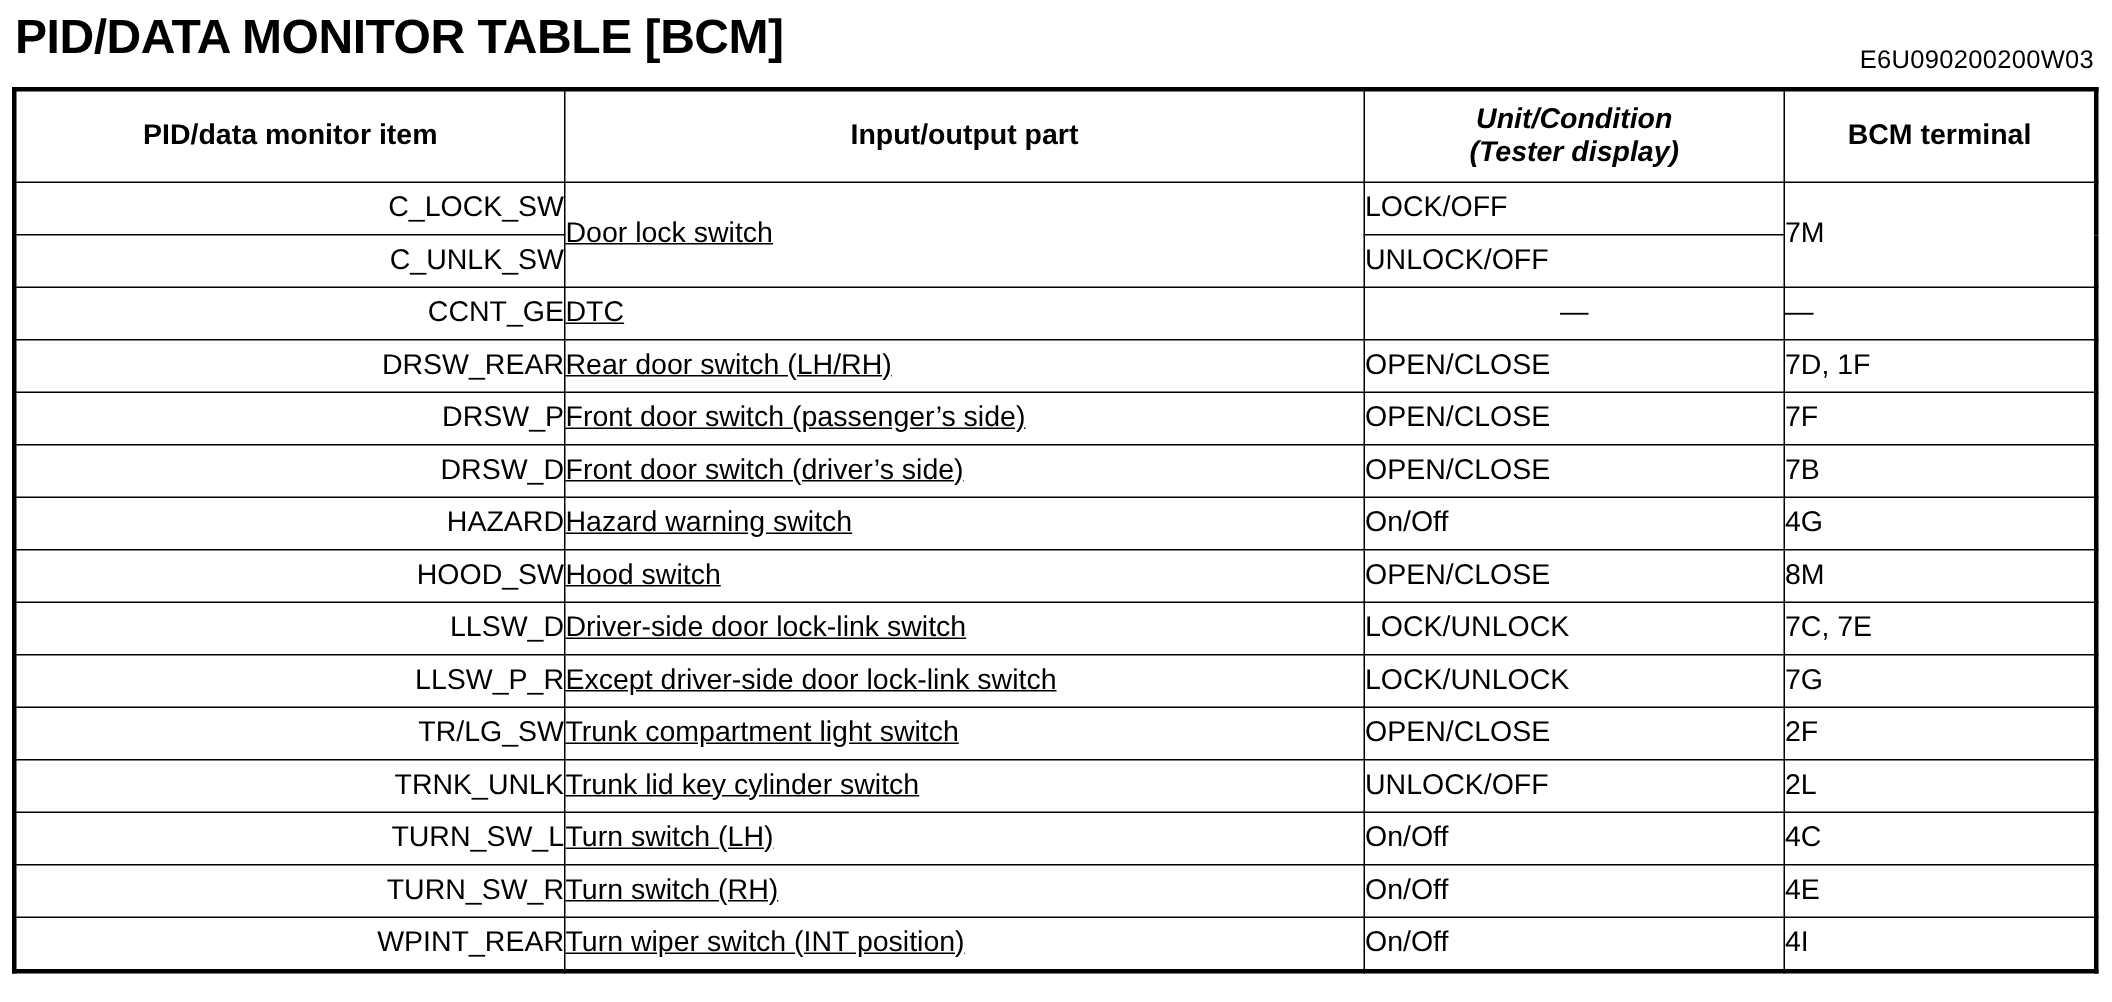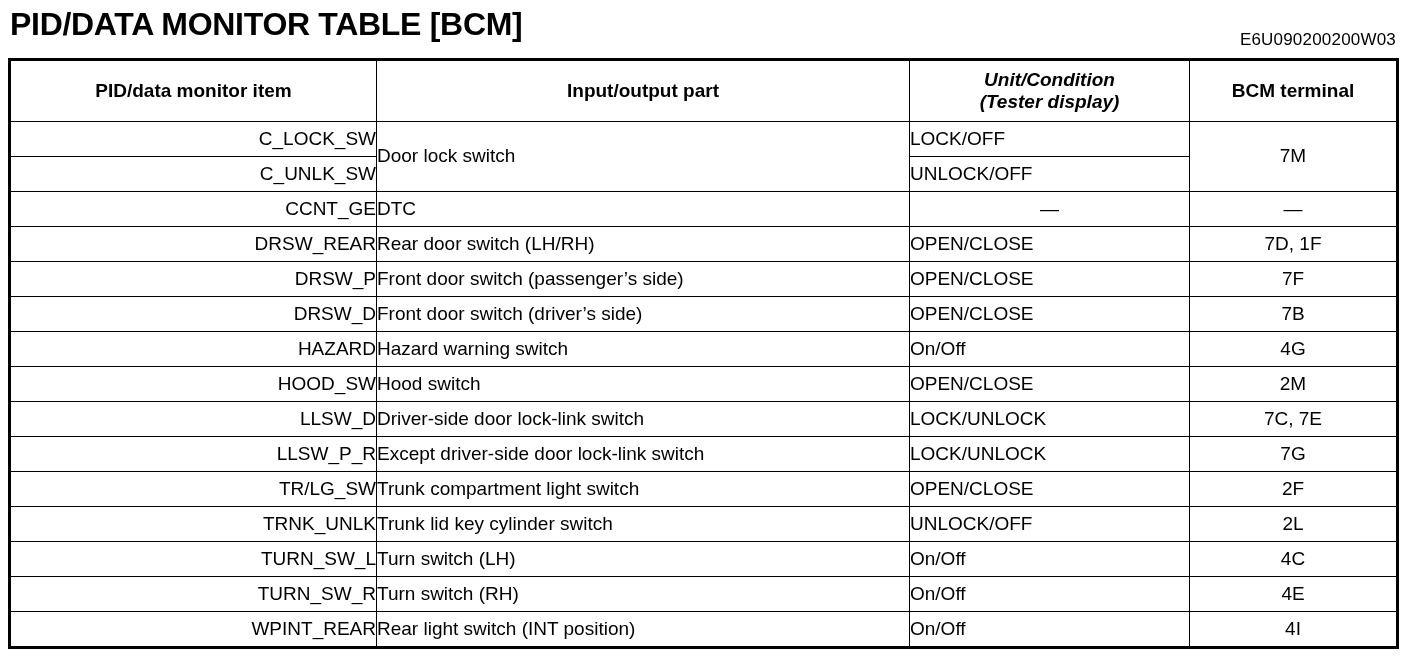--- a/index.html
+++ b/index.html
@@ -95,30 +95,30 @@
   td.col-item {
     text-align: right;
     padding-left: 8px;
     border-right: 3px solid #000;
   }
 
   td.col-part {
     text-align: left;
     padding-left: 8px;
     border-right: 3px solid #000;
+    text-decoration: underline;
   }
 
   td.col-unit {
     text-align: left;
     padding-left: 8px;
     border-right: 3px solid #000;
   }
 
   td.col-term {
-    text-align: center;
   }
 
   td.dash {
     text-align: center;
     padding-left: 0;
   }
 </style>
 </head>
 <body>
 
@@ -185,21 +185,21 @@
           <tr>
             <td class="col-item">HAZARD</td>
             <td class="col-part">Hazard warning switch</td>
             <td class="col-unit">On/Off</td>
             <td class="col-term">4G</td>
           </tr>
           <tr>
             <td class="col-item">HOOD_SW</td>
             <td class="col-part">Hood switch</td>
             <td class="col-unit">OPEN/CLOSE</td>
-            <td class="col-term">2M</td>
+            <td class="col-term">8M</td>
           </tr>
           <tr>
             <td class="col-item">LLSW_D</td>
             <td class="col-part">Driver-side door lock-link switch</td>
             <td class="col-unit">LOCK/UNLOCK</td>
             <td class="col-term">7C, 7E</td>
           </tr>
           <tr>
             <td class="col-item">LLSW_P_R</td>
             <td class="col-part">Except driver-side door lock-link switch</td>
@@ -225,21 +225,21 @@
             <td class="col-term">4C</td>
           </tr>
           <tr>
             <td class="col-item">TURN_SW_R</td>
             <td class="col-part">Turn switch (RH)</td>
             <td class="col-unit">On/Off</td>
             <td class="col-term">4E</td>
           </tr>
           <tr>
             <td class="col-item">WPINT_REAR</td>
-            <td class="col-part">Rear light switch (INT position)</td>
+            <td class="col-part">Turn wiper switch (INT position)</td>
             <td class="col-unit">On/Off</td>
             <td class="col-term">4I</td>
           </tr>
         </tbody>
     </table>
   </div>
 
 </div>
 
 </body></html>

